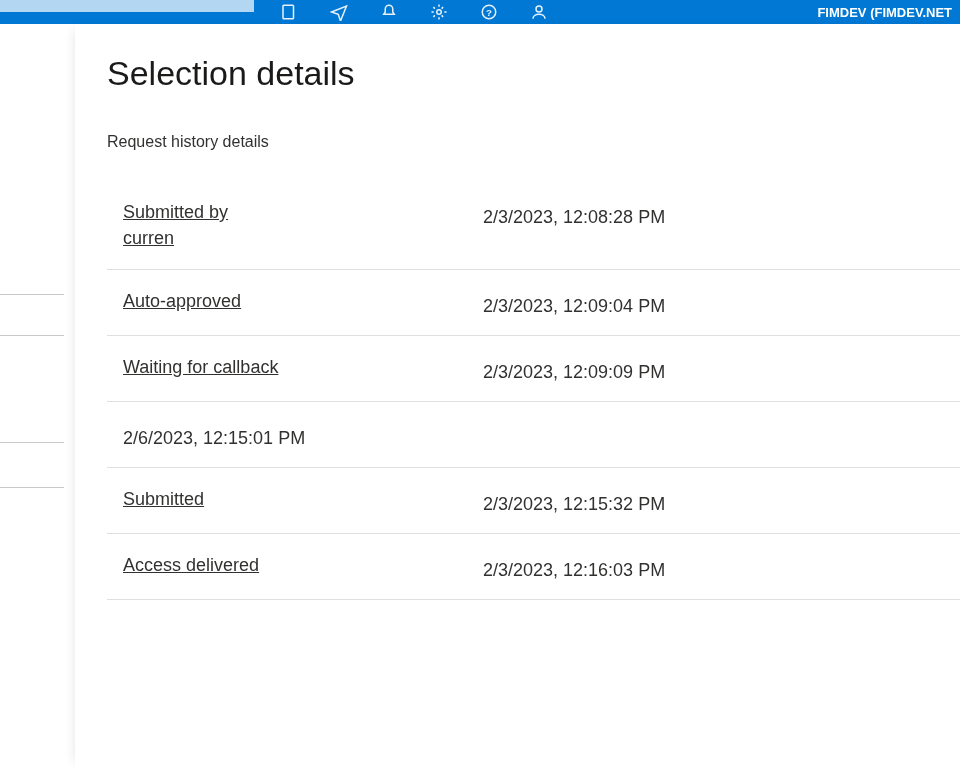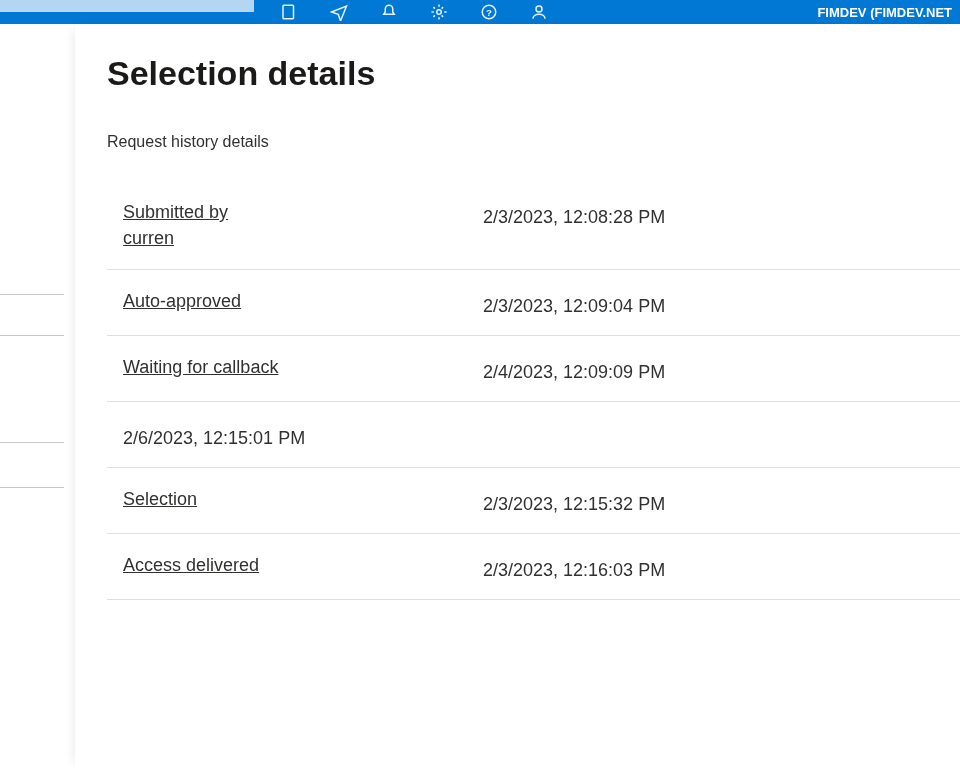--- a/index.html
+++ b/index.html
@@ -65,21 +65,21 @@
       left: 75px;
       top: 24px;
       right: 0;
       padding: 20px 0 0 0;
       box-shadow: -4px 0 12px -6px rgba(0,0,0,0.15);
       background: #fff;
       height: 744px;
     }
     .title {
       font-size: 34px;
-      font-weight: 700;
+      font-weight: 400;
       color: #1b1a19;
       margin: 10px 0 40px 32px;
     }
     .subtitle {
       font-size: 16px;
       color: #323130;
       font-weight: 400;
       margin: 0 0 30px 32px;
     }
     .history {
@@ -176,28 +176,28 @@
     <div class="history-row">
       <div class="desc">
         <span class="sub">Auto-approved</span>
       </div>
       <div class="ts">2/3/2023, 12:09:04 PM</div>
     </div>
     <div class="history-row">
       <div class="desc">
         <span class="sub">Waiting for callback</span>
       </div>
-      <div class="ts">2/4/2023, 12:09:09 PM</div>
+      <div class="ts">2/3/2023, 12:09:09 PM</div>
     </div>
     <div class="history-row">
       <div class="ts">2/6/2023, 12:15:01 PM</div>
     </div>
     <div class="history-row">
       <div class="desc">
-        <span class="sub">Selection</span>
+        <span class="sub">Submitted</span>
       </div>
       <div class="ts">2/3/2023, 12:15:32 PM</div>
     </div>
     <div class="history-row">
       <div class="desc">
         <span class="sub">Access delivered</span>
       </div>
       <div class="ts">2/3/2023, 12:16:03 PM</div>
     </div>
   </div>

